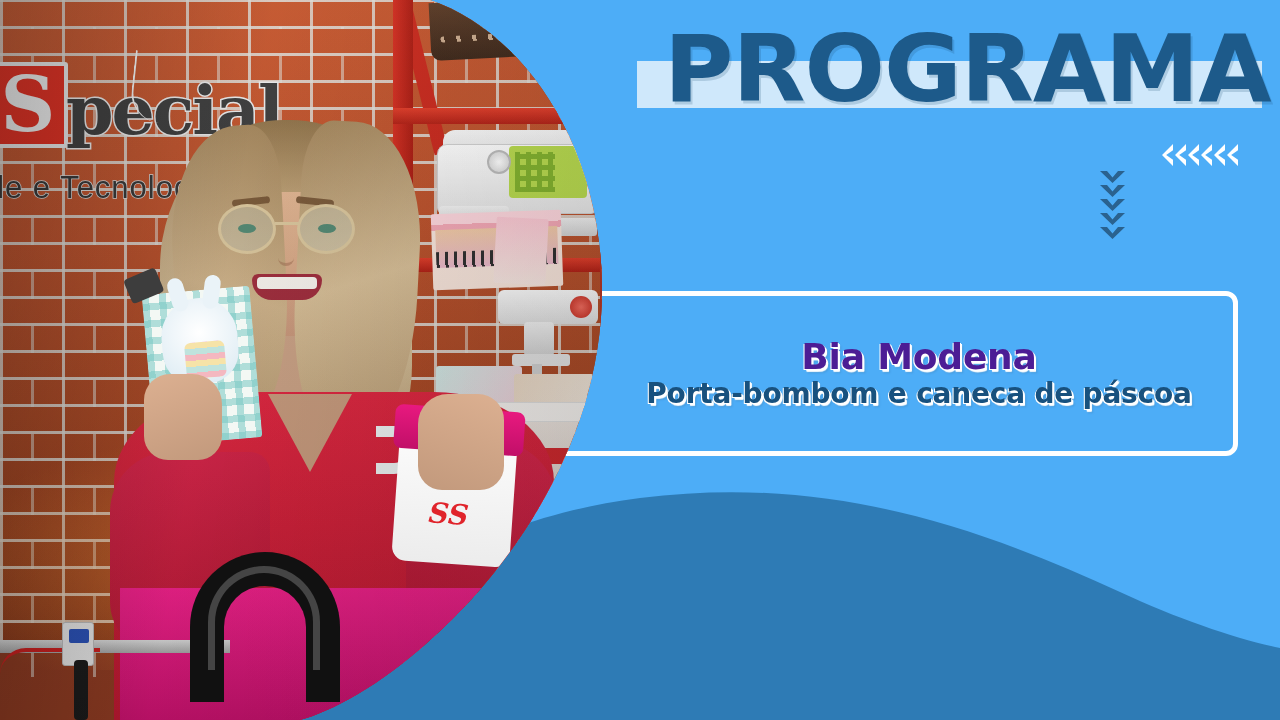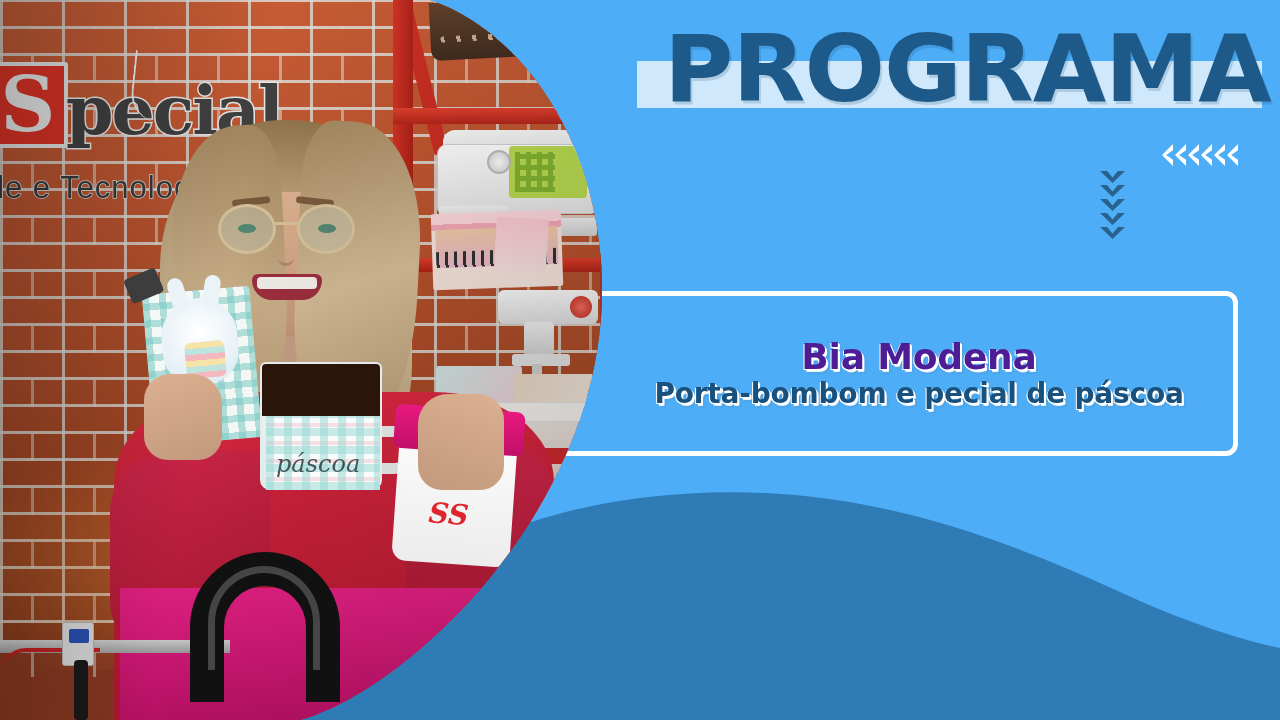--- a/index.html
+++ b/index.html
@@ -358,21 +358,21 @@
     <i></i>
     <i></i>
     <i></i>
     <i></i>
     <i></i>
   </div>
 
   <div class="lower-third">
     <div class="lt-inner">
       <div class="lt-name">Bia Modena</div>
-      <div class="lt-sub">Porta-bombom e pecial de páscoa</div>
+      <div class="lt-sub">Porta-bombom e caneca de páscoa</div>
     </div>
   </div>
 
   <div class="photo-panel">
     <div class="photo-clip">
       <div class="scene">
 
         <div class="brick"></div>
         <div class="brick-offset"></div>
         <div class="wall-glow"></div>
@@ -450,25 +450,20 @@
 
           <div class="gift-string"></div>
           <div class="gift">
             <div class="gift-tag"></div>
             <div class="bunny">
               <div class="bunny-stripe"></div>
             </div>
           </div>
           <div class="hand-l"></div>
 
-          <div class="mug">
-            <div class="mug-drip"></div>
-            <div class="mug-plaid"></div>
-            <div class="mug-script">páscoa</div>
-          </div>
           <div class="mug-handle" style="left:258px; top:304px;"></div>
           <div class="hand-r"></div>
 
           <div class="tumbler">
             <div class="tumbler-lid"></div>
             <div class="tumbler-logo">SS</div>
           </div>
         </div>
 
         <div class="table-pink"></div>

